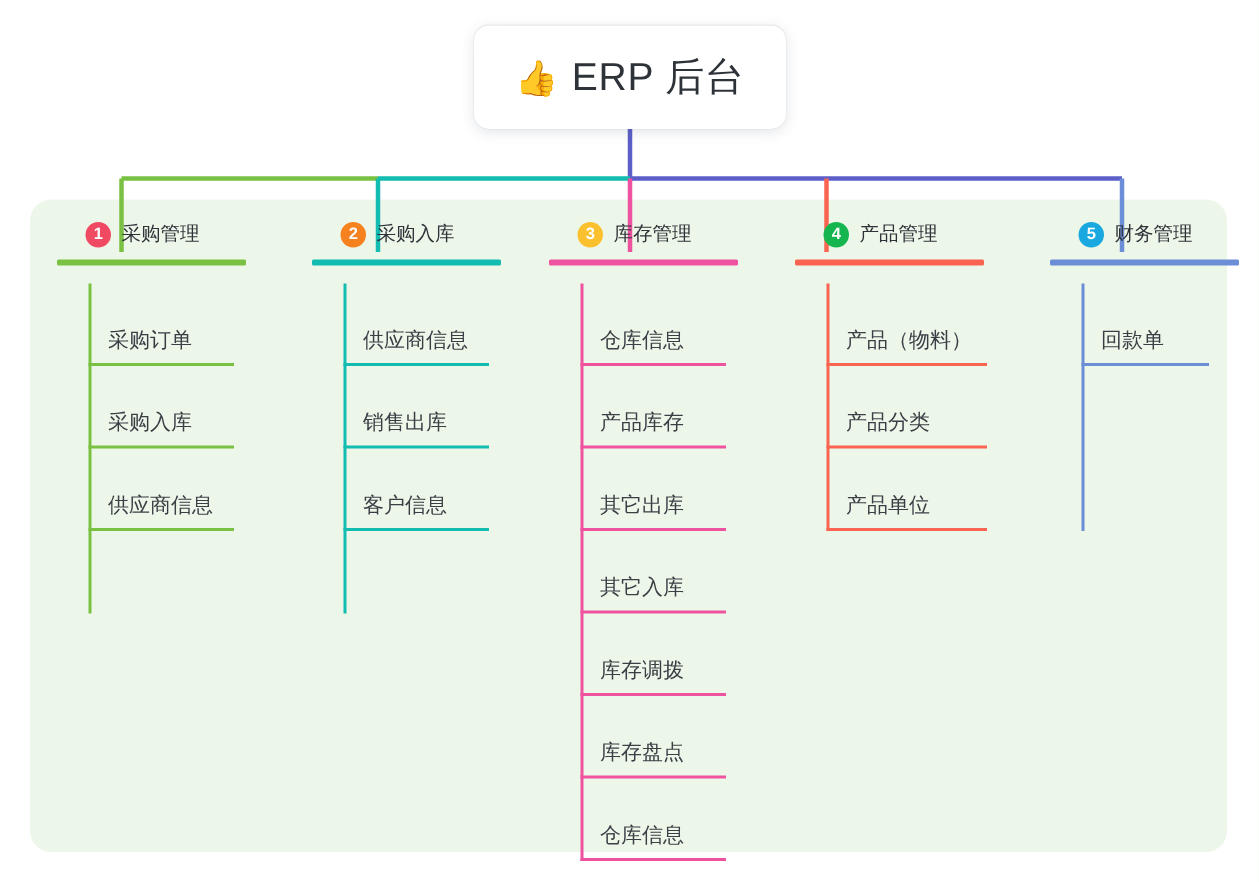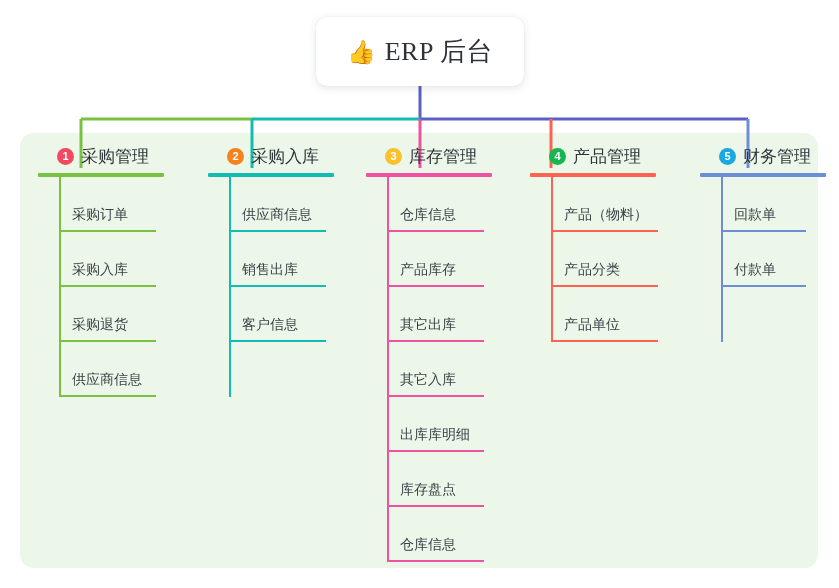--- a/index.html
+++ b/index.html
@@ -47,21 +47,20 @@
     font-size: 23px;
     line-height: 1;
     display: inline-block;
     transform: translateY(1px);
   }
   .root-title {
     font-size: 26px;
     color: #2e333a;
     letter-spacing: 0.5px;
     white-space: nowrap;
-    font-family: Liberation Serif, serif;
   }
 
   
   .panel {
     position: absolute;
     left: 20px;
     top: 133px;
     width: 798px;
     height: 435px;
     background: #edf7e9;
@@ -95,34 +94,34 @@
     height: 17px;
     border-radius: 50%;
     color: #ffffff;
     font-size: 11px;
     line-height: 17px;
     text-align: center;
     font-weight: bold;
     flex: none;
   }
   .col-title {
-    font-size: 17px;
+    font-size: 13px;
     color: #2e333a;
     white-space: nowrap;
   }
   .col-rule {
     height: 4px;
     border-radius: 1px;
     margin-top: 4px;
   }
 
   
   .leaves {
     position: relative;
-    margin-top: 0;
+    margin-top: 12px;
     padding-left: 21px;
     box-sizing: border-box;
   }
   .stem {
     position: absolute;
     left: 21px;
     top: 0;
     width: 2px;
   }
   .leaf {
@@ -182,24 +181,20 @@
           <div class="stem" style="background: rgb(122, 193, 67); height: 220px;"></div>
           <div class="leaf">
             <span class="leaf-label">采购订单</span>
             <div class="leaf-rule" style="background: rgb(122, 193, 67); width: 97px;"></div>
           </div>
           <div class="leaf">
             <span class="leaf-label">采购入库</span>
             <div class="leaf-rule" style="background: rgb(122, 193, 67); width: 97px;"></div>
           </div>
           <div class="leaf">
-            <span class="leaf-label">采购退货</span>
-            <div class="leaf-rule" style="background: rgb(122, 193, 67); width: 97px;"></div>
-          </div>
-          <div class="leaf">
             <span class="leaf-label">供应商信息</span>
             <div class="leaf-rule" style="background: rgb(122, 193, 67); width: 97px;"></div>
           </div>
         </div>
       </div>
       <div class="column" style="left: 208px;">
         <div class="col-head">
           <span class="badge" style="background: rgb(245, 130, 31);">2</span>
           <span class="col-title">采购入库</span>
         </div>
@@ -238,21 +233,21 @@
           </div>
           <div class="leaf">
             <span class="leaf-label">其它出库</span>
             <div class="leaf-rule" style="background: rgb(239, 83, 160); width: 97px;"></div>
           </div>
           <div class="leaf">
             <span class="leaf-label">其它入库</span>
             <div class="leaf-rule" style="background: rgb(239, 83, 160); width: 97px;"></div>
           </div>
           <div class="leaf">
-            <span class="leaf-label">出库库明细</span>
+            <span class="leaf-label">库存调拨</span>
             <div class="leaf-rule" style="background: rgb(239, 83, 160); width: 97px;"></div>
           </div>
           <div class="leaf">
             <span class="leaf-label">库存盘点</span>
             <div class="leaf-rule" style="background: rgb(239, 83, 160); width: 97px;"></div>
           </div>
           <div class="leaf">
             <span class="leaf-label">仓库信息</span>
             <div class="leaf-rule" style="background: rgb(239, 83, 160); width: 97px;"></div>
           </div>
@@ -285,21 +280,17 @@
           <span class="badge" style="background: rgb(25, 169, 224);">5</span>
           <span class="col-title">财务管理</span>
         </div>
         <div class="col-rule" style="background: rgb(108, 142, 214); width: 126px;"></div>
         <div class="leaves">
           <div class="stem" style="background: rgb(108, 142, 214); height: 165px;"></div>
           <div class="leaf">
             <span class="leaf-label">回款单</span>
             <div class="leaf-rule" style="background: rgb(108, 142, 214); width: 85px;"></div>
           </div>
-          <div class="leaf">
-            <span class="leaf-label">付款单</span>
-            <div class="leaf-rule" style="background: rgb(108, 142, 214); width: 85px;"></div>
-          </div>
         </div>
       </div>
     </div>
 
 </div>
 
 </body></html>

